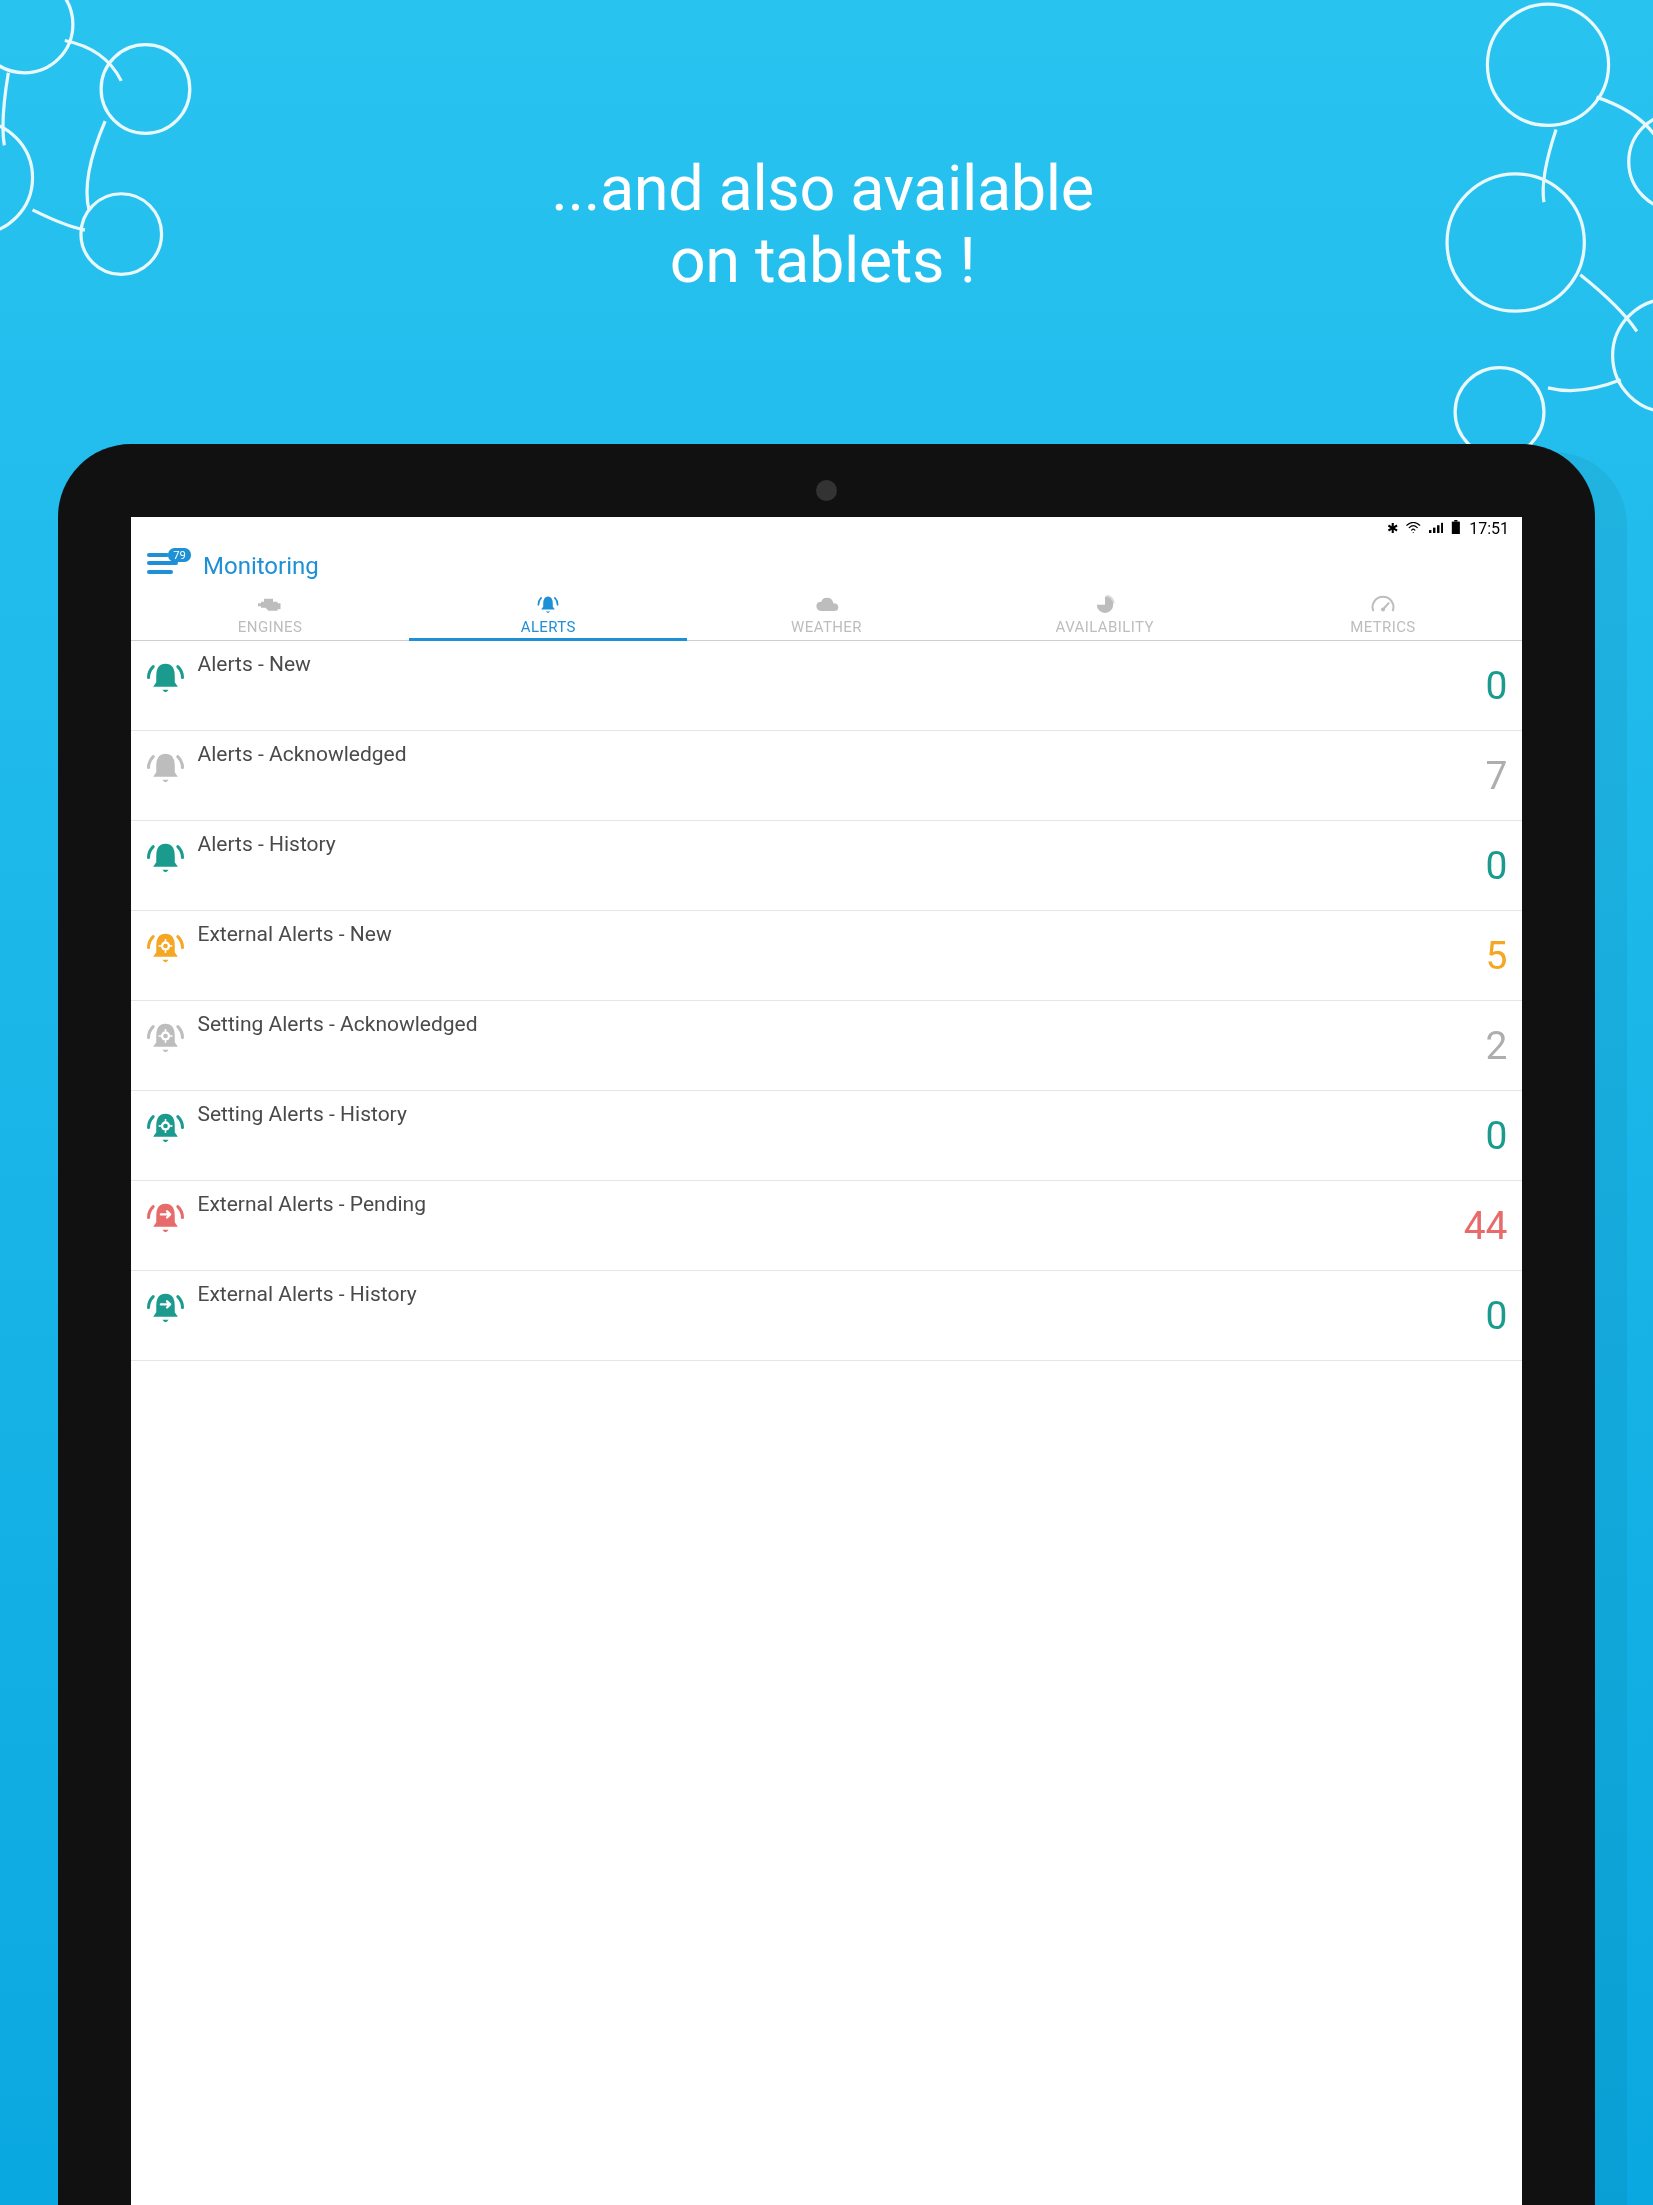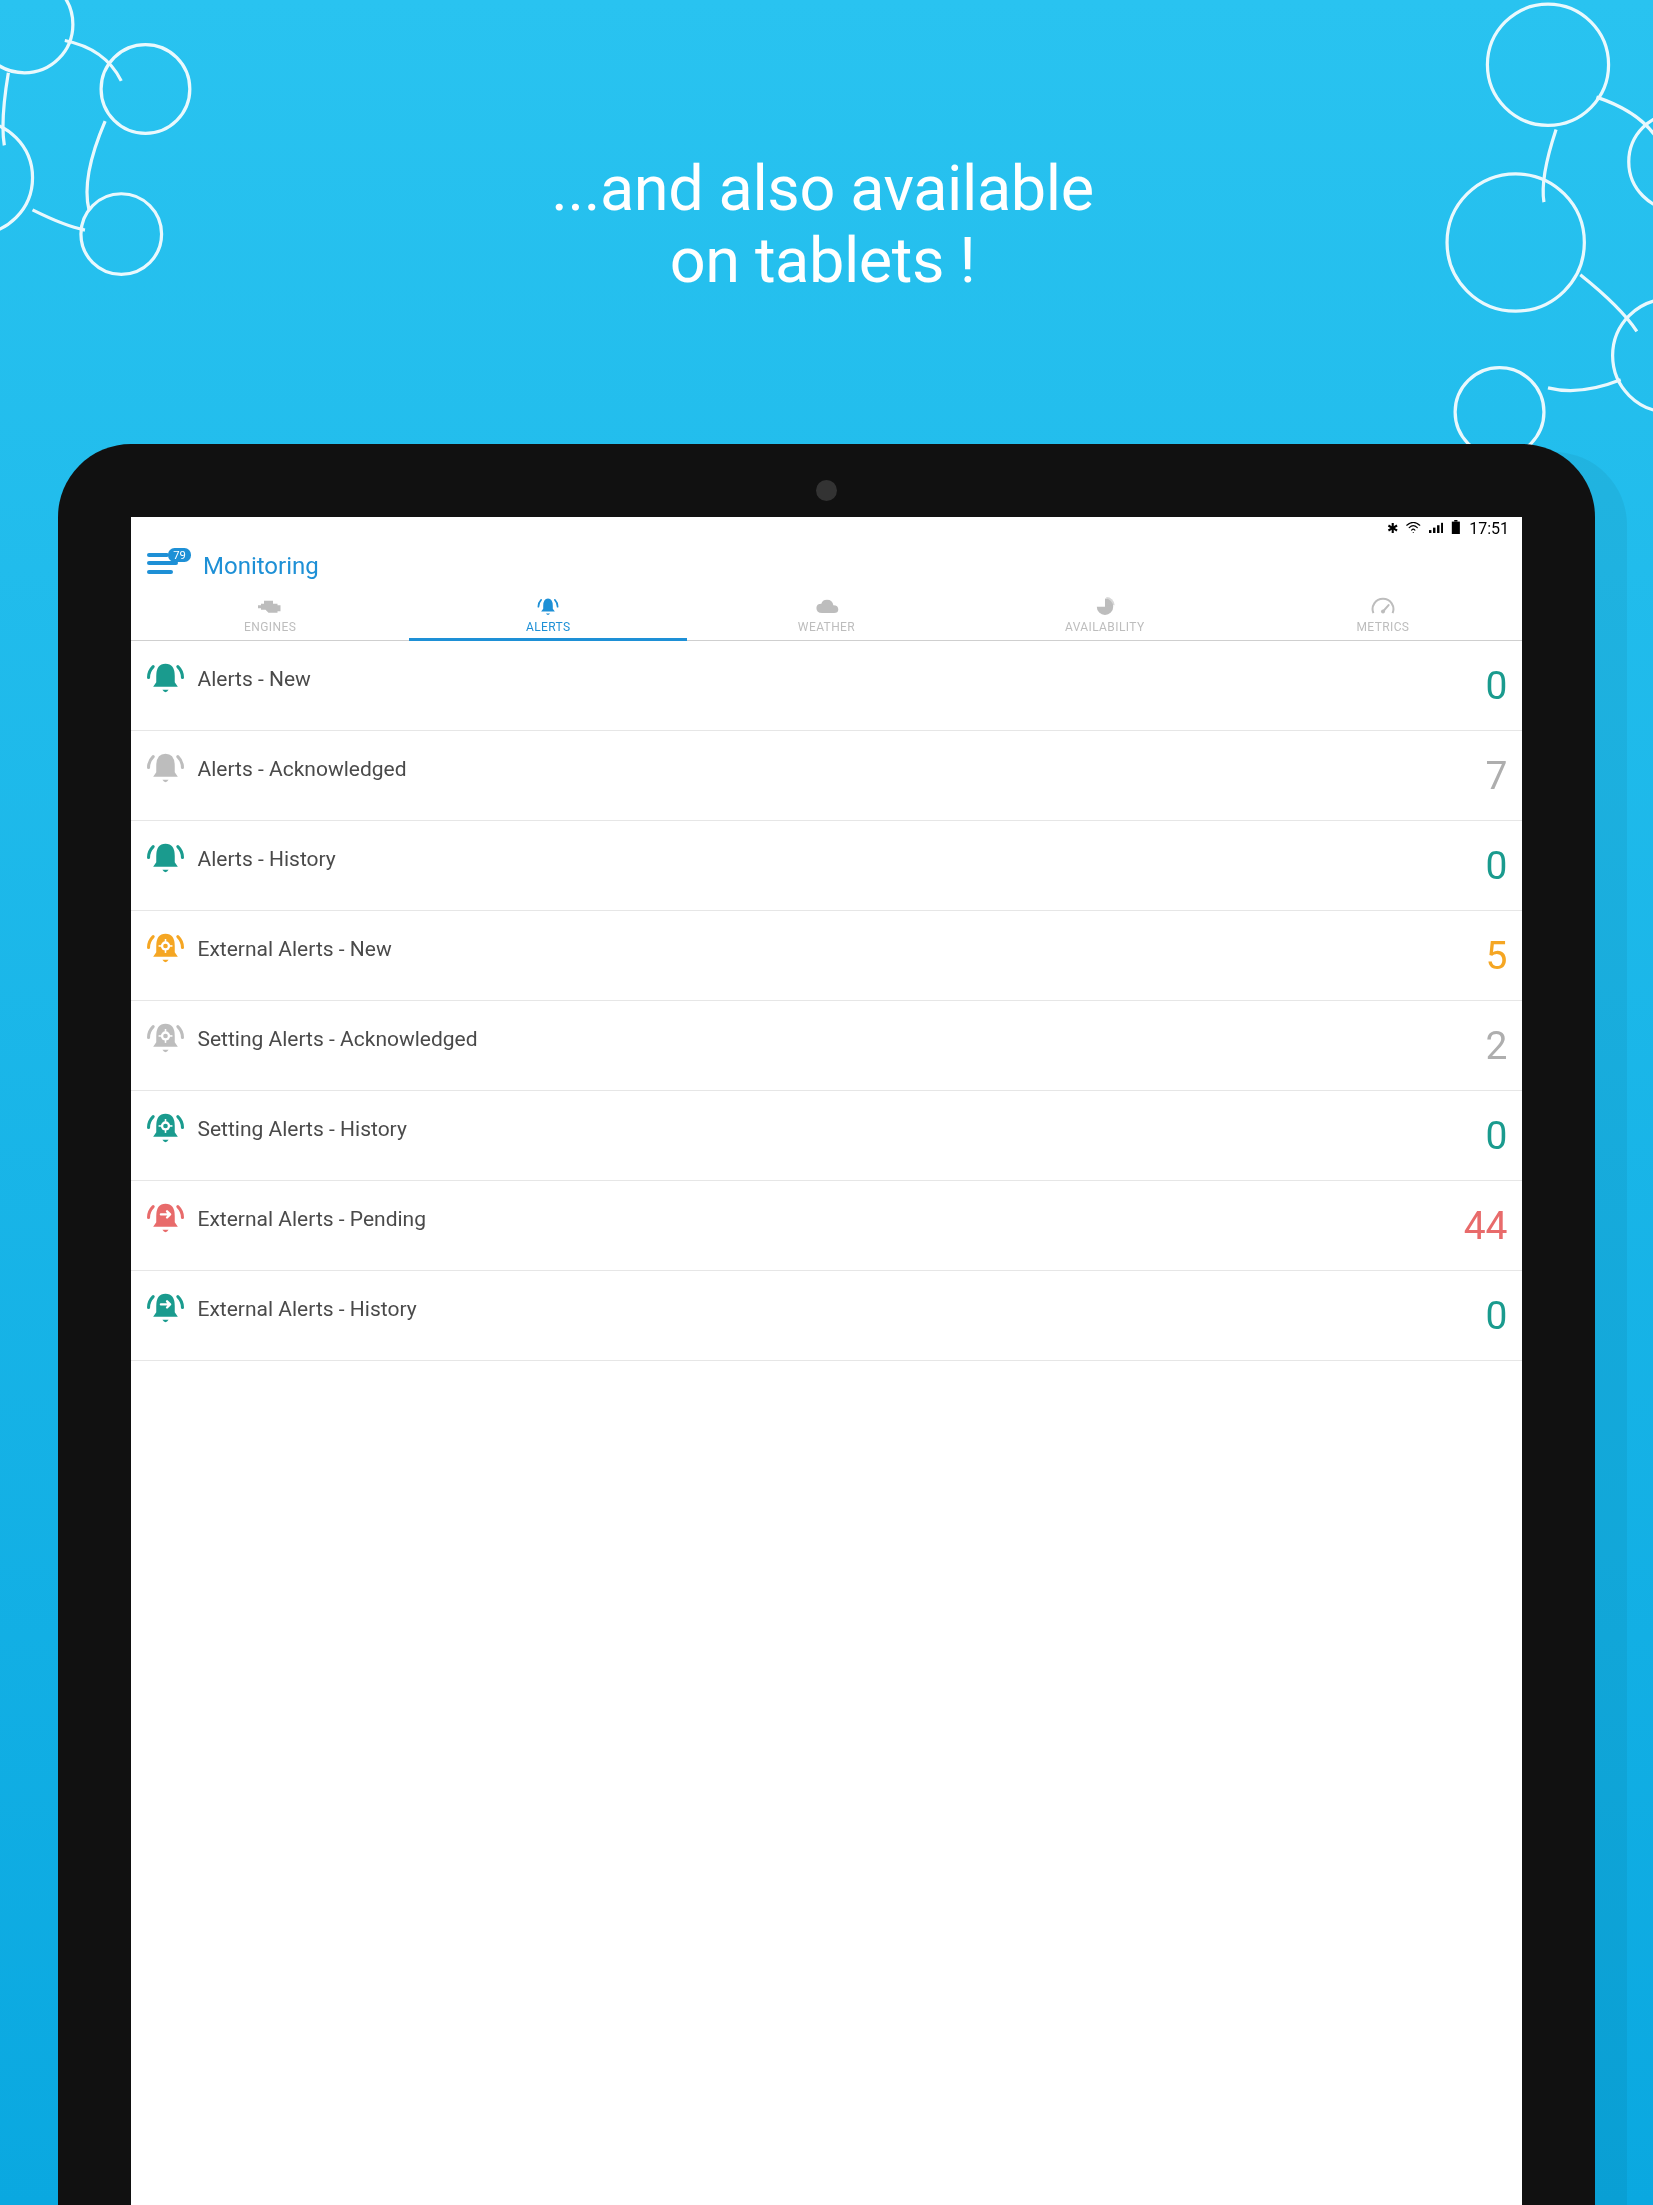--- a/index.html
+++ b/index.html
@@ -113,21 +113,21 @@
   flex: 1;
   height: 48px;
   display: flex;
   flex-direction: column;
   align-items: center;
   justify-content: center;
   gap: 3.2px;
   position: relative;
 }
 .tab-label {
-  font-size: 12px;
+  font-size: 15px;
   color: #bdbdbd;
   letter-spacing: 0.4px;
 }
 .tab.active .tab-label { color: #1e90d6; }
 .tab.active::after {
   content: "";
   position: absolute;
   bottom: -1.6px; left: 0; right: 0;
   height: 3.2px; background: #1e90d6;
 }
@@ -148,21 +148,20 @@
   display: flex; align-items: center; justify-content: center;
   margin-top: 3.2px;
 }
 .row-icon svg { width: 37px; height: 37px; }
 .row-title {
   flex: 1;
   font-size: 21px;
   color: #4a4a4a;
   padding-top: 1.6px;
   padding-left: 6.5px;
-  margin-top: 15px;
 }
 .row-count {
   font-size: 39px;
   font-weight: 400;
   align-self: flex-end;
   padding-bottom: 1.6px;
 }
 .c-teal   { color: #1a9b8e; }
 .c-gray   { color: #aeaeae; }
 .c-orange { color: #f5a623; }

